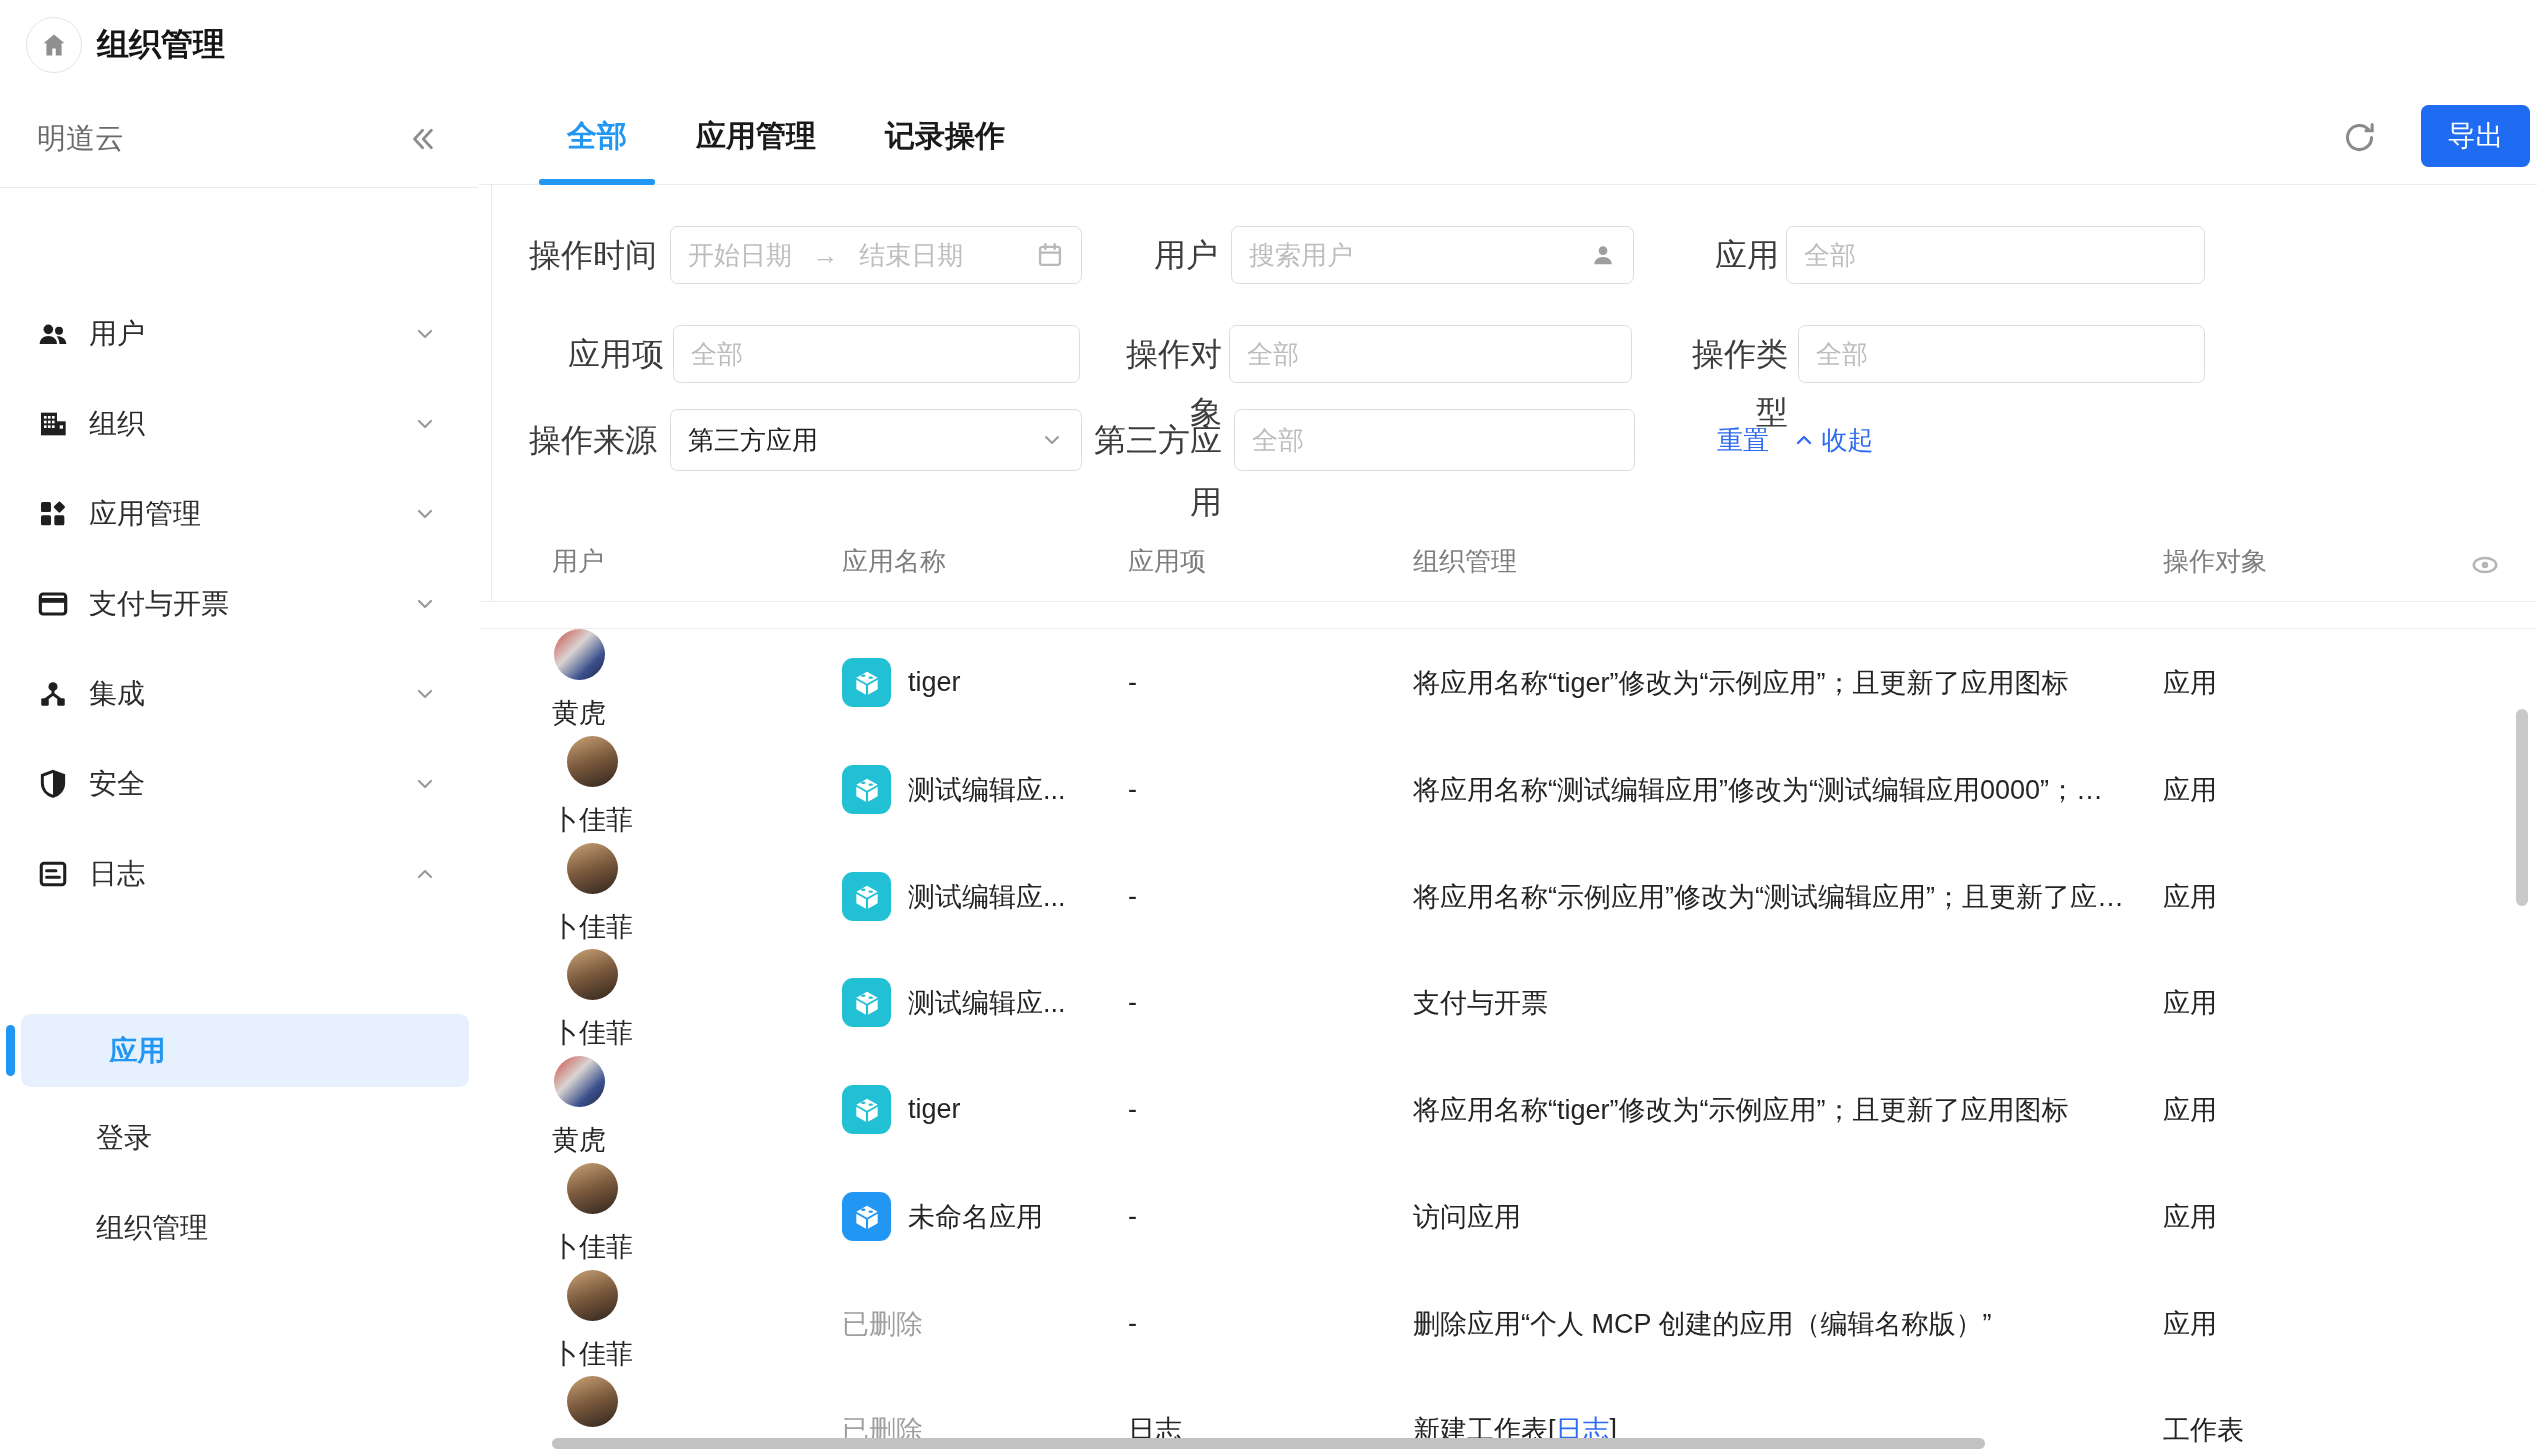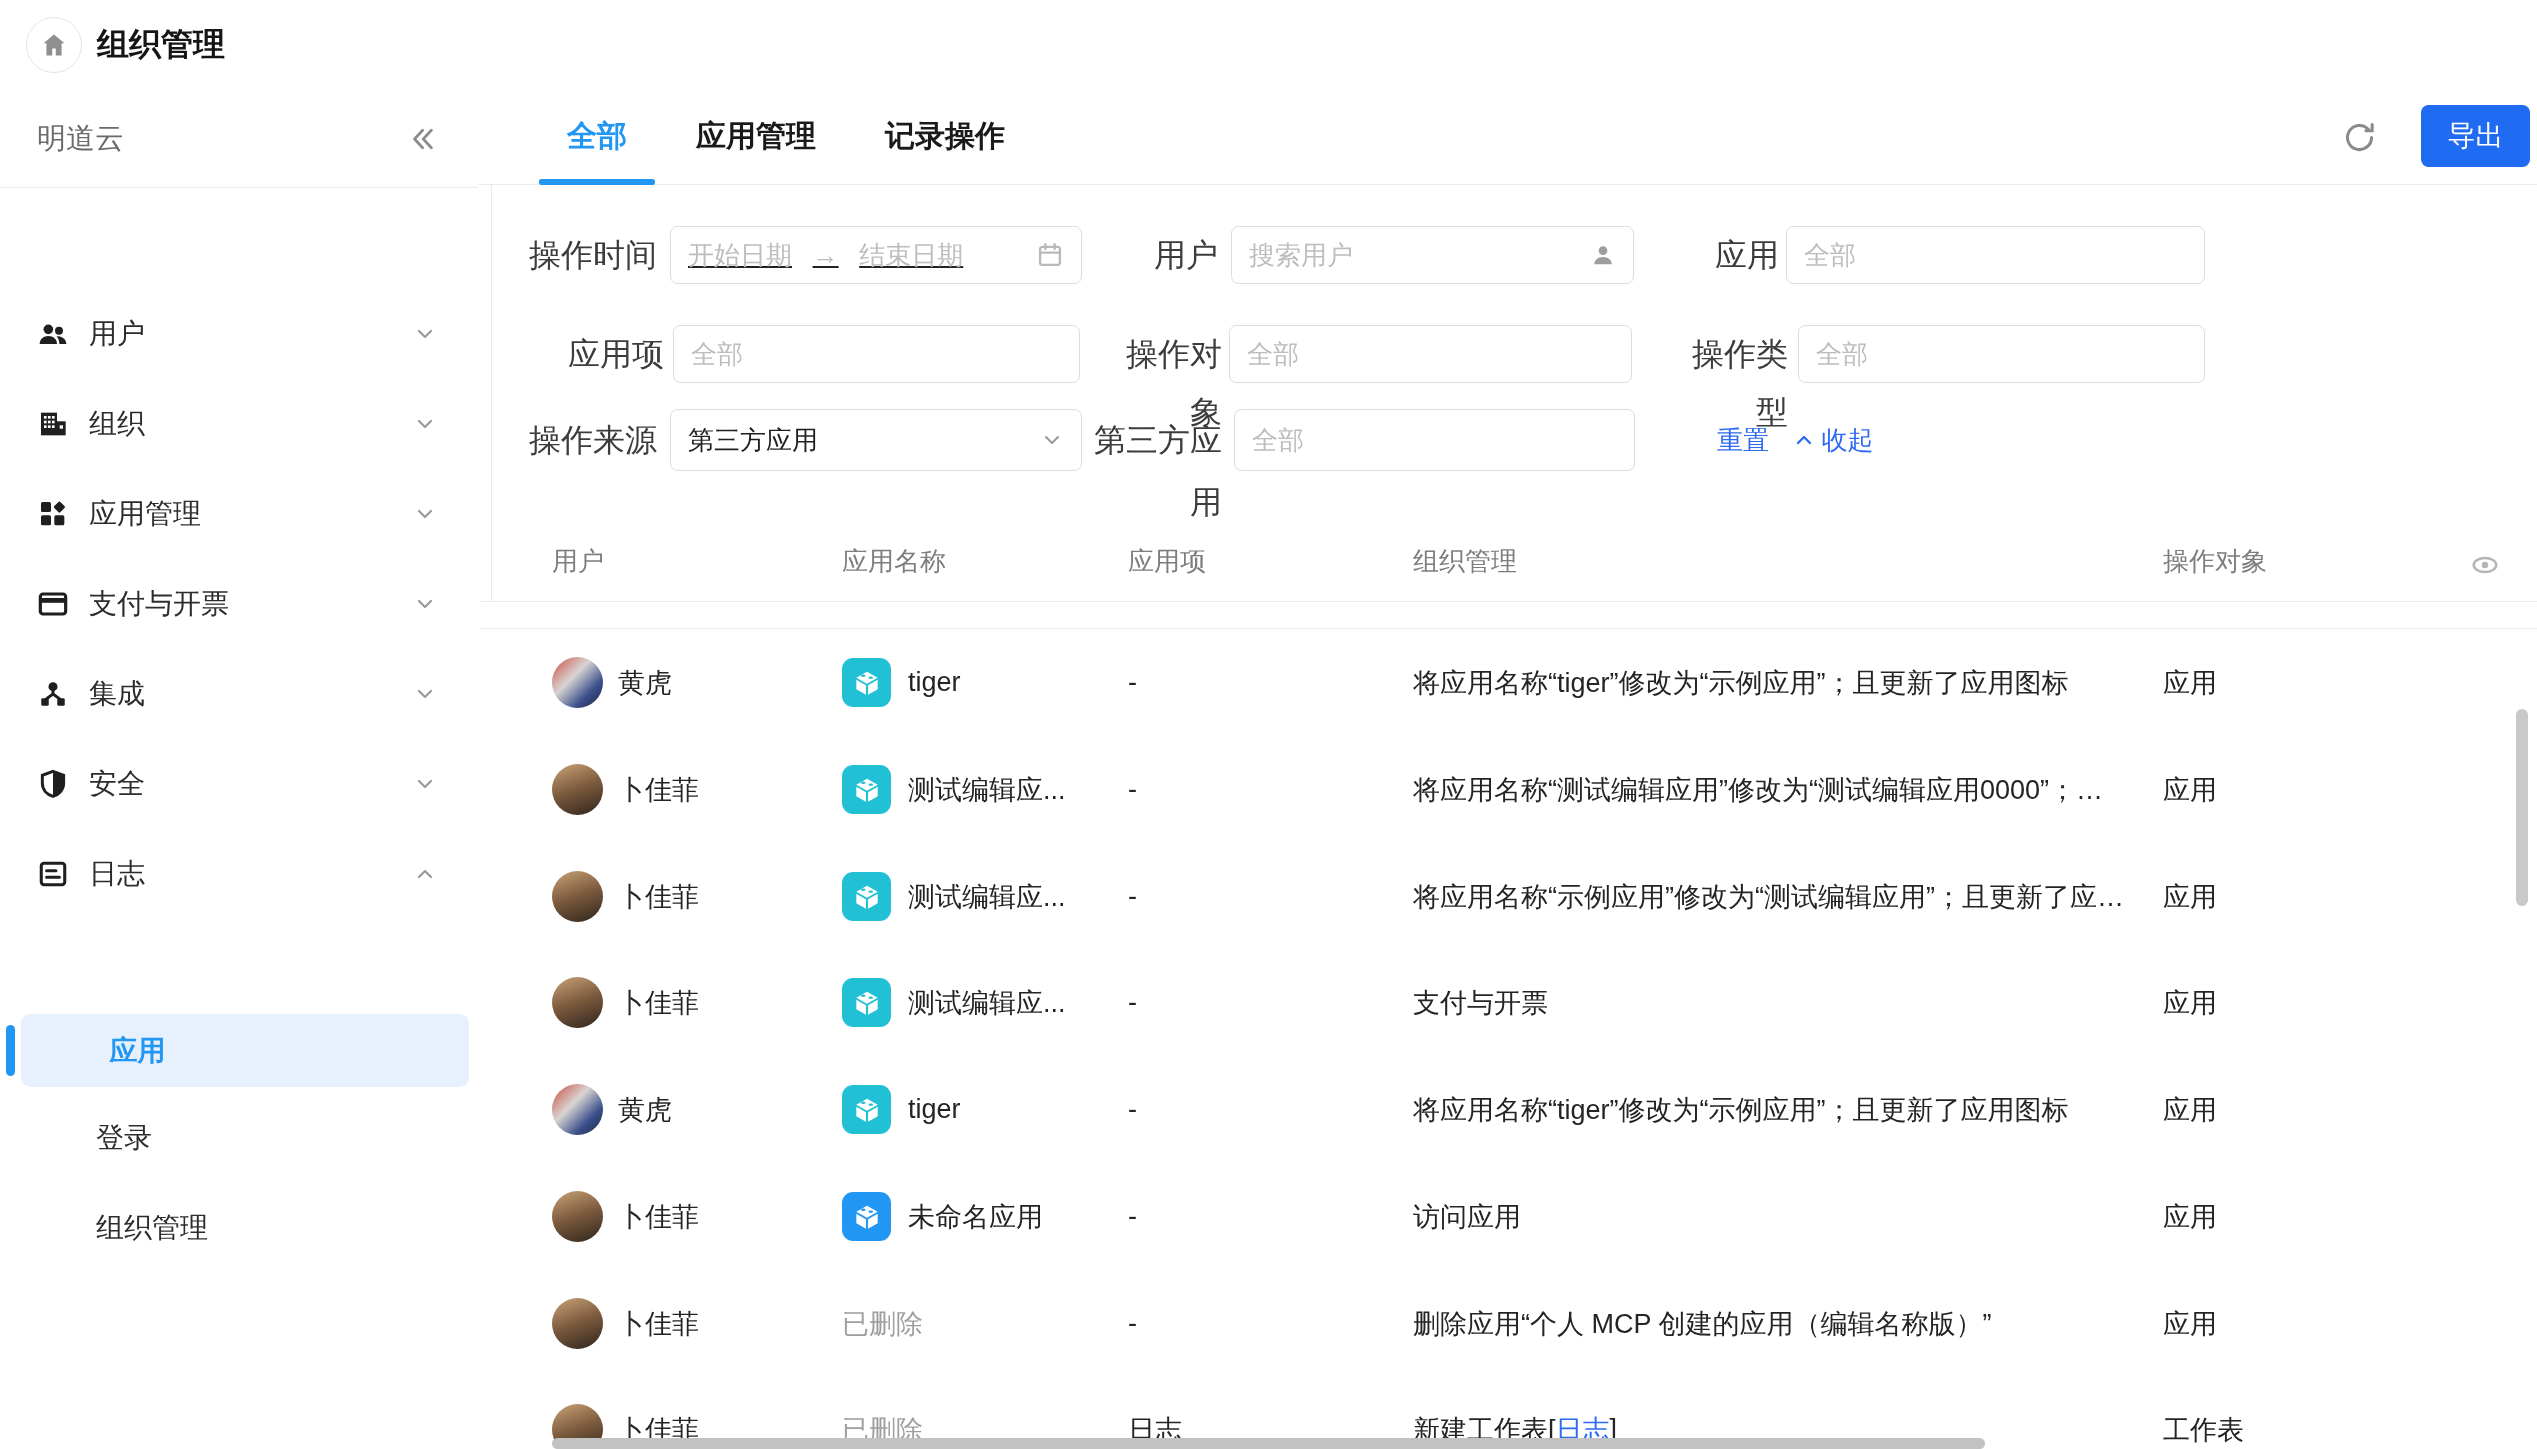--- a/index.html
+++ b/index.html
@@ -54,21 +54,21 @@
   .sel-value{font-size:26px;color:#1f1f1f;flex:1;}
   
   .thead{left:479px;top:528px;width:2058px;height:73px;}
   .th{position:absolute;top:0;height:73px;line-height:66px;font-size:26px;color:#7d7d7d;}
   .thead-border{left:479px;top:601px;width:2058px;height:0;border-bottom:0.9px solid #ececec;}
   .strip-row{left:479px;top:602px;width:2058px;height:26px;background:#fff;border-bottom:0.9px solid #ececec;}
   .trow{position:absolute;left:479px;width:2058px;height:107px;border-bottom:0.9px solid #ececec;background:#fff;}
   .trow.heavy{border-bottom:1.9px solid #e6e6e6;}
   .trow.partial{border-bottom:none;height:74px;overflow:hidden;}
   .cell{position:absolute;top:0;height:107px;display:flex;align-items:center;font-size:27px;color:#242424;}
-  .c1{left:73px;gap:15px;}
+  .c1{left:73px;gap:15px;flex-direction:column;}
   .c2{left:363px;gap:17px;}
   .c3{left:649px;}
   .c4{left:934px;width:721px;overflow:hidden;white-space:nowrap;}
   .c5{left:1684px;}
   .avatar{width:51px;height:51px;border-radius:50%;flex:0 0 51px;}
   .av-hh{background:linear-gradient(135deg,#c94a3f 0%,#d9d4d2 40%,#3a4f8c 72%,#20283f 100%);}
   .av-bjf{background:linear-gradient(160deg,#caa477 0%,#7d5b3e 48%,#2e241c 100%);}
   .app-ic{width:49px;height:49px;border-radius:11.2px;flex:0 0 49px;display:flex;align-items:center;justify-content:center;}
   .ic-cyan{background:#22c0d5;}
   .ic-blue{background:#2196f3;}
@@ -260,21 +260,21 @@
         <path d="M19.8 12a7.8 7.8 0 1 1-2.1-5.3"></path>
         <path d="M20.2 3.6v4h-4" fill="none"></path>
       </svg>
   </span>
 </div>
 <div class="abs export-btn">
   <span>导出</span>
 </div>
 
 <div class="flt-label r1l" style="left:517px;width:140px;">操作时间</div>
-<div class="flt-box r1" style="left:670px;width:412px;text-decoration:underline;">
+<div class="flt-box r1" style="left:670px;width:412px;">
   <span class="ph">开始日期</span>
   <span class="ph" style="margin:0 20.6px;">→</span>
   <span class="ph">结束日期</span>
   <span style="margin-left:auto;">
     <svg width="28" height="28" viewBox="0 0 24 24" fill="none" stroke="#b9b9b9" stroke-width="2" stroke-linecap="round">
         <rect x="3.5" y="5" width="17" height="15.5" rx="2"></rect>
         <path d="M8 2.8v4M16 2.8v4M3.5 10h17"></path>
       </svg>
   </span>
 </div>

